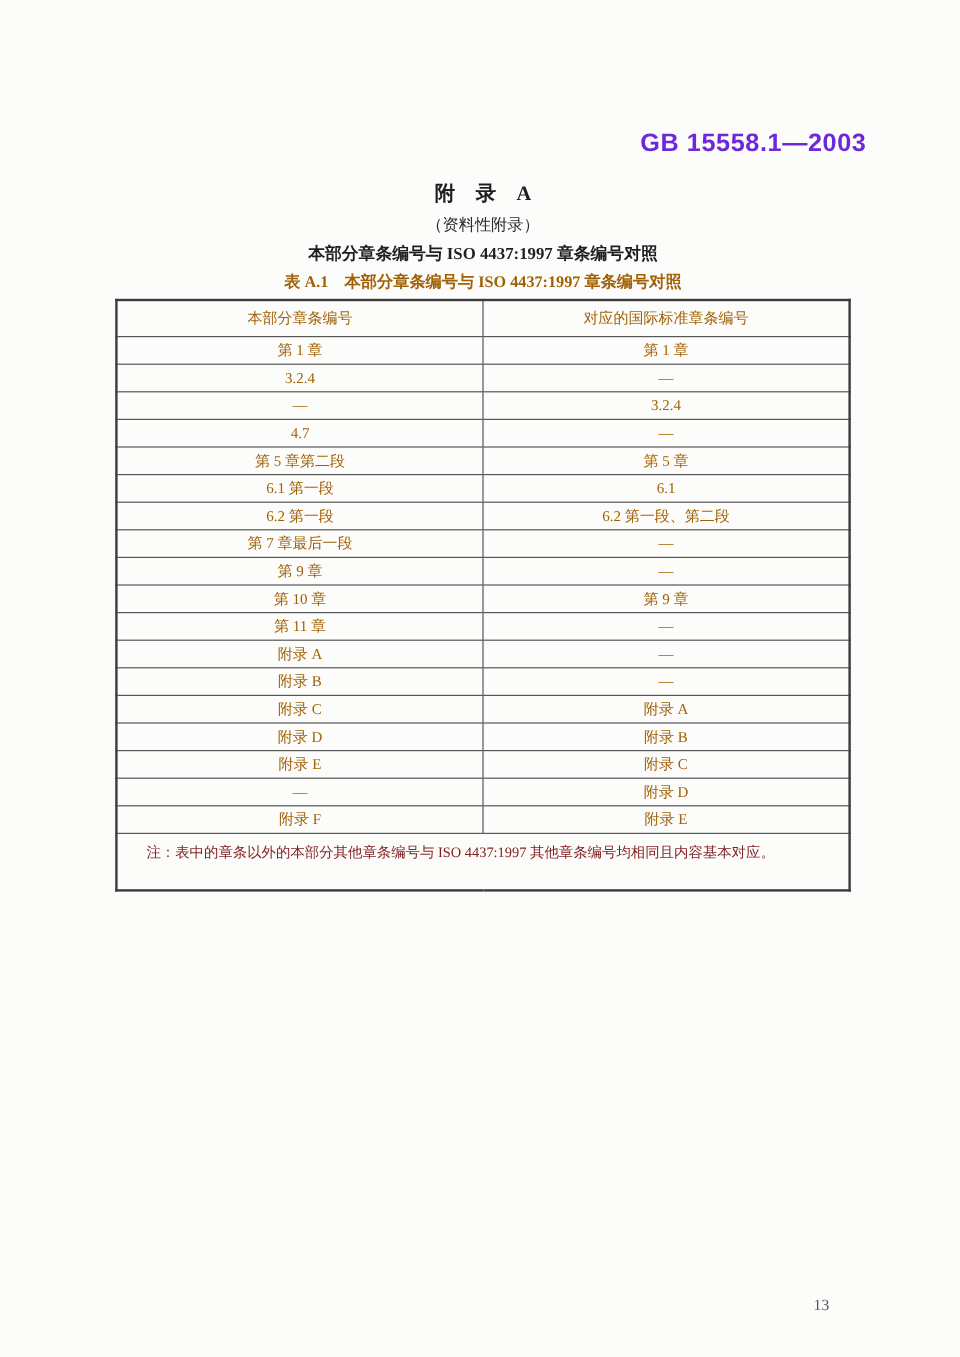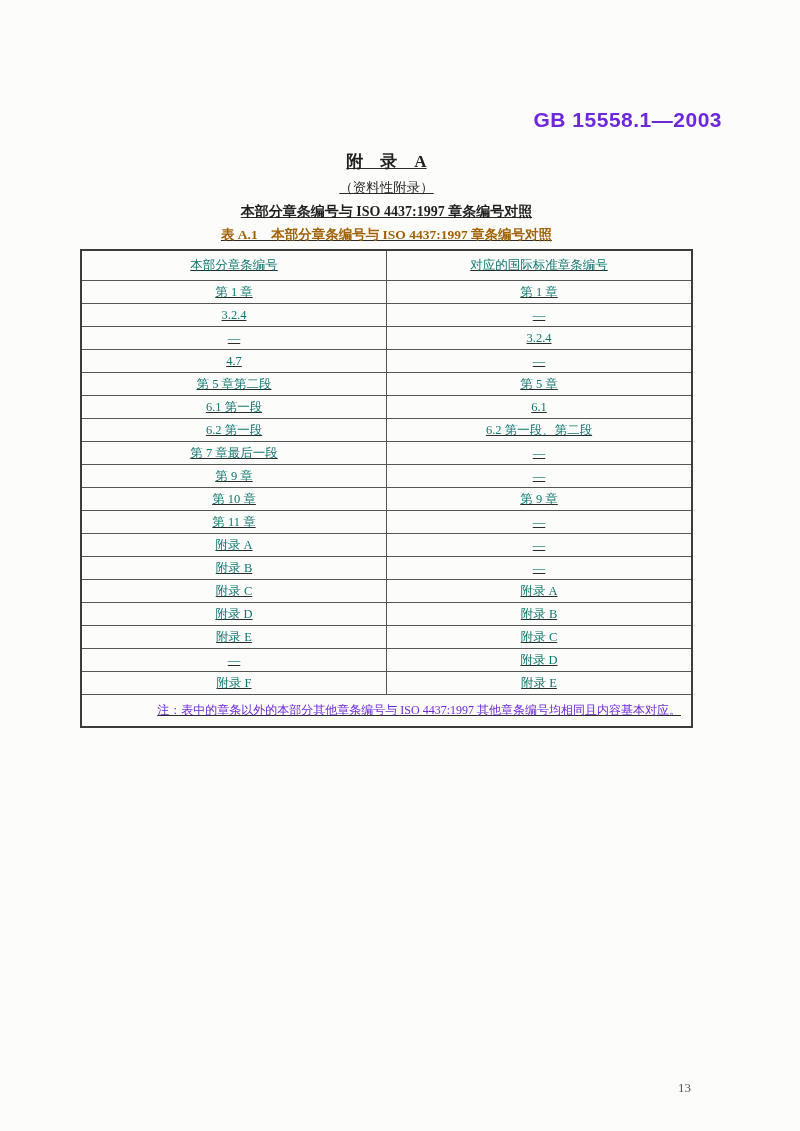--- a/index.html
+++ b/index.html
@@ -12,21 +12,21 @@
     font-family:"Liberation Serif","DejaVu Serif",serif;
     color:#2b2b2b;
     overflow:hidden;
   }
   .doc-number {
     position:absolute; top:108px; right:78px;
     font-family:"Liberation Sans","DejaVu Sans",sans-serif;
     font-weight:bold; font-size:21px; letter-spacing:.5px;
     color:#6d28d9;
   }
-  .content { position:absolute; left:80px; top:0; width:613px;text-decoration:underline; }
+  .content { position:absolute; left:96px; top:0; width:613px; }
   .appendix-title {
     margin:150px 0 0 0; text-align:center;
     font-size:17px; font-weight:bold; color:#1f1f1f;
   }
   .appendix-subtitle {
     margin-top:6px; text-align:center; font-size:13.5px; color:#2b2b2b;
   }
   .appendix-heading {
     margin-top:6px; text-align:center; font-size:14px; font-weight:bold; color:#1f1f1f;
   }
@@ -39,29 +39,29 @@
   table.cmp {
     margin-top:5px; width:100%;
     border-collapse:collapse;
     border:2px solid #3c3c3c;
     table-layout:fixed;
   }
   table.cmp th, table.cmp td {
     border:1px solid #565656;
     text-align:center; vertical-align:middle;
     font-size:12.5px; font-weight:normal;
-    color:#0f766e;
+    color:#a16207;
     padding:0 4px;
   }
   table.cmp thead th { height:29px; }
   table.cmp tbody td { height:22px; }
   td.dash { color:#8f8f8f; }
   table.cmp tfoot td {
-    text-align:right; font-size:12px; height:auto;
-    padding:7px 10px 7px 24px; color:#6d28d9;
+    text-align:left; font-size:12px; height:auto;
+    padding:7px 10px 22px 24px; color:#7f1d1d;
   }
   .page-number {
     position:absolute; top:1080px; left:678px;
     font-size:13px; color:#555;
   }
 </style>
 </head>
 <body>
 
 <div class="page">

